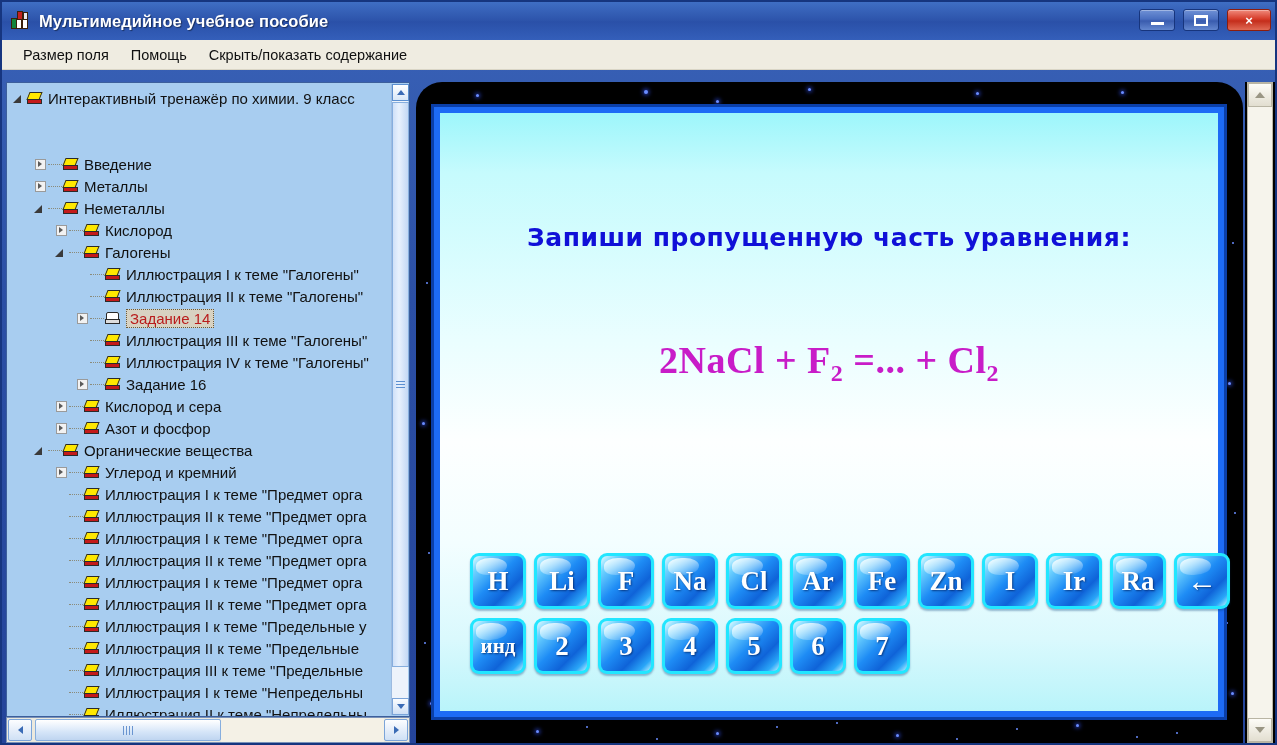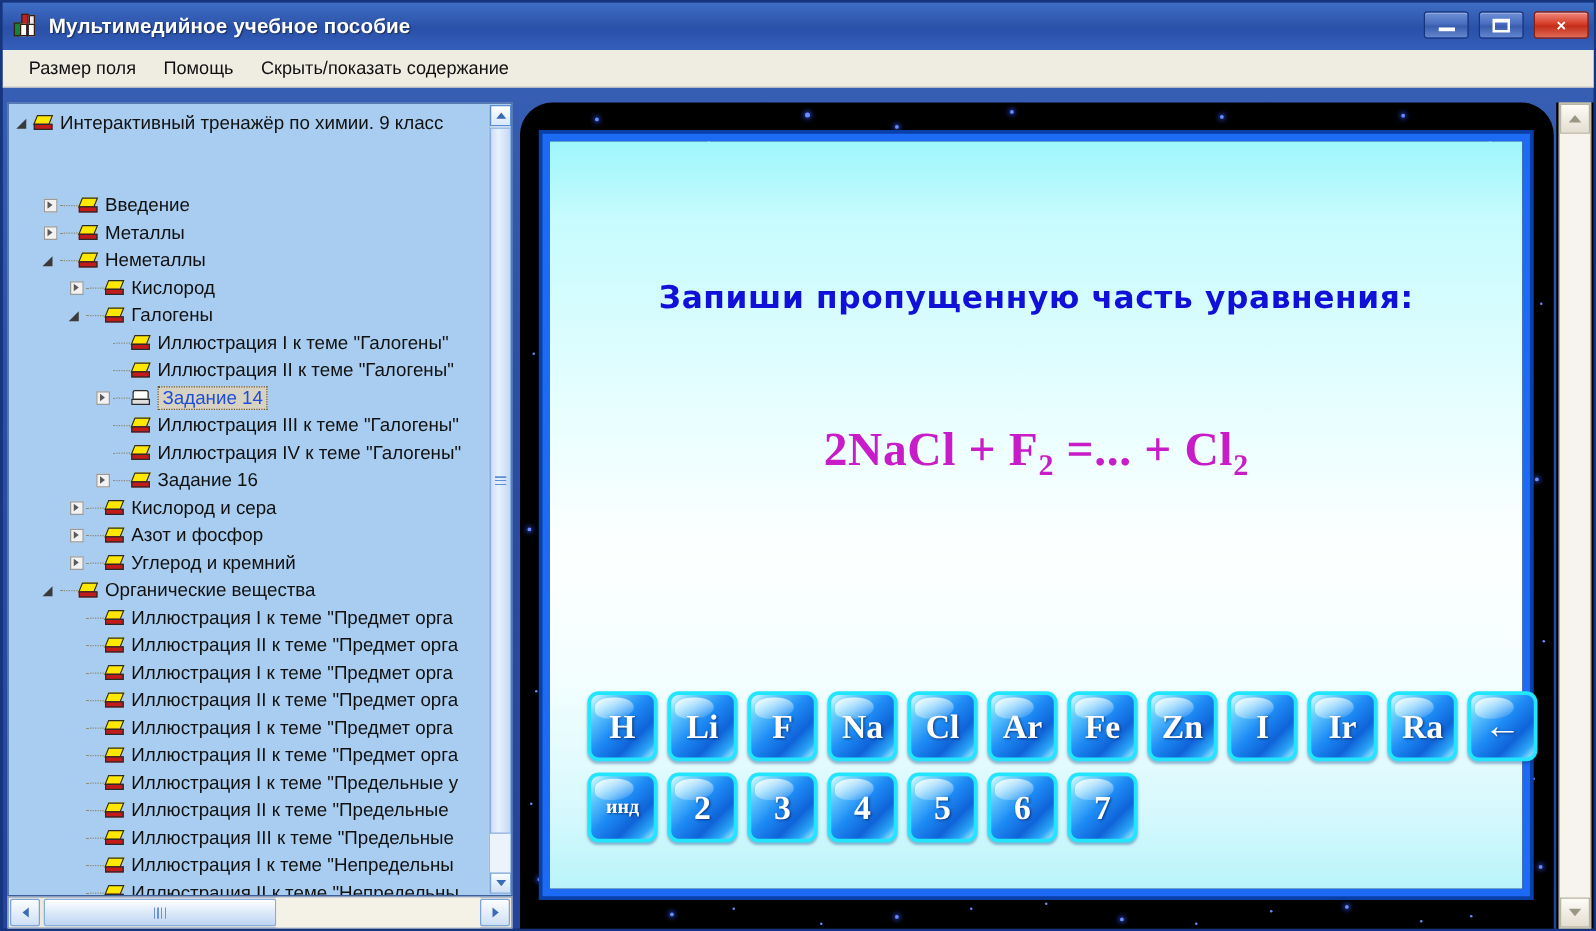--- a/index.html
+++ b/index.html
@@ -106,21 +106,21 @@
     transform: skewX(-22deg);
   }
   .bookicon .b-bot {
     position:absolute; left:0px; top:7px; width:15px; height:5px;
     background:#c41a1a; border:1px solid #2a2a2a;
   }
   .bookicon.open .b-top { background:#ffffff; transform:none; border-radius:2px 2px 0 0;}
   .bookicon.open .b-bot { background:#dedede; }
   .tlabel { line-height:1; }
   .trow.selected .tlabel {
-    background:#d8d2c2; color:#1d4ed8; border:1px dotted #6a5a3a; padding:1px 3px;
+    background:#d8d2c2; color:#b91c1c; border:1px dotted #6a5a3a; padding:1px 3px;
     margin:-2px 0;
   }
 
   
   #treevscroll {
     position:absolute; right:1px; top:1px; width:17px; height:631px;
     background:#edf3fb; border-left:1px solid #9dbbe0;
   }
   .sbarrow {
     width:17px; height:17px; background:linear-gradient(180deg,#fbfdff,#cfe0f5);
@@ -213,21 +213,21 @@
     display:flex; align-items:center; justify-content:center;
     color:#fff; font-family:"Liberation Serif", serif; font-weight:bold;
     font-size:27px; text-shadow: 1px 1px 2px rgba(0,30,90,.7);
     position:relative; overflow:hidden;
   }
   .key-inner::after {
     content:""; position:absolute; left:6%; top:4%; width:62%; height:34%;
     background: linear-gradient(160deg, rgba(255,255,255,.92), rgba(255,255,255,0));
     border-radius:50% 50% 60% 40%;
   }
-  .key.small .key-inner { font-size:16px; }
+  .key.small .key-inner { font-size:21px; }
   .key.arrowkey .key-inner { font-size:30px; }
   .checkbtn {
     flex:none; width:294px; height:56px; border-radius:12px;
     background:#22e6ff; padding:3px;
     box-shadow: 0 2px 3px rgba(0,60,120,.35);
   }
   .checkbtn-inner {
     width:100%; height:100%; border-radius:9px;
     background: linear-gradient(140deg,#d8f8ff 0%, #45b3fb 14%, #0f63d8 45%,
                 #0b4fc0 66%, #2f9df4 86%, #a8e9ff 100%);
@@ -421,37 +421,37 @@
         </div>
         <div class="trow" style="padding-left: 48px;">
           <span class="expander collapsed"></span>
           <span class="dots"></span>
           <span class="bookicon">
             <span class="b-top"></span>
             <span class="b-bot"></span>
           </span>
           <span class="tlabel">Азот и фосфор</span>
         </div>
-        <div class="trow" style="padding-left: 48px;">
-          <span class="expander collapsed"></span>
-          <span class="dots"></span>
-          <span class="bookicon">
-            <span class="b-top"></span>
-            <span class="b-bot"></span>
-          </span>
-          <span class="tlabel">Углерод и кремний</span>
-        </div>
         <div class="trow" style="padding-left: 27px;">
           <span class="expander expanded"></span>
           <span class="dots"></span>
           <span class="bookicon">
             <span class="b-top"></span>
             <span class="b-bot"></span>
           </span>
           <span class="tlabel">Органические вещества</span>
+        </div>
+        <div class="trow" style="padding-left: 48px;">
+          <span class="expander collapsed"></span>
+          <span class="dots"></span>
+          <span class="bookicon">
+            <span class="b-top"></span>
+            <span class="b-bot"></span>
+          </span>
+          <span class="tlabel">Углерод и кремний</span>
         </div>
         <div class="trow" style="padding-left: 48px;">
           <span class="expander empty"></span>
           <span class="dots"></span>
           <span class="bookicon">
             <span class="b-top"></span>
             <span class="b-bot"></span>
           </span>
           <span class="tlabel">Иллюстрация I к теме "Предмет орга</span>
         </div>

